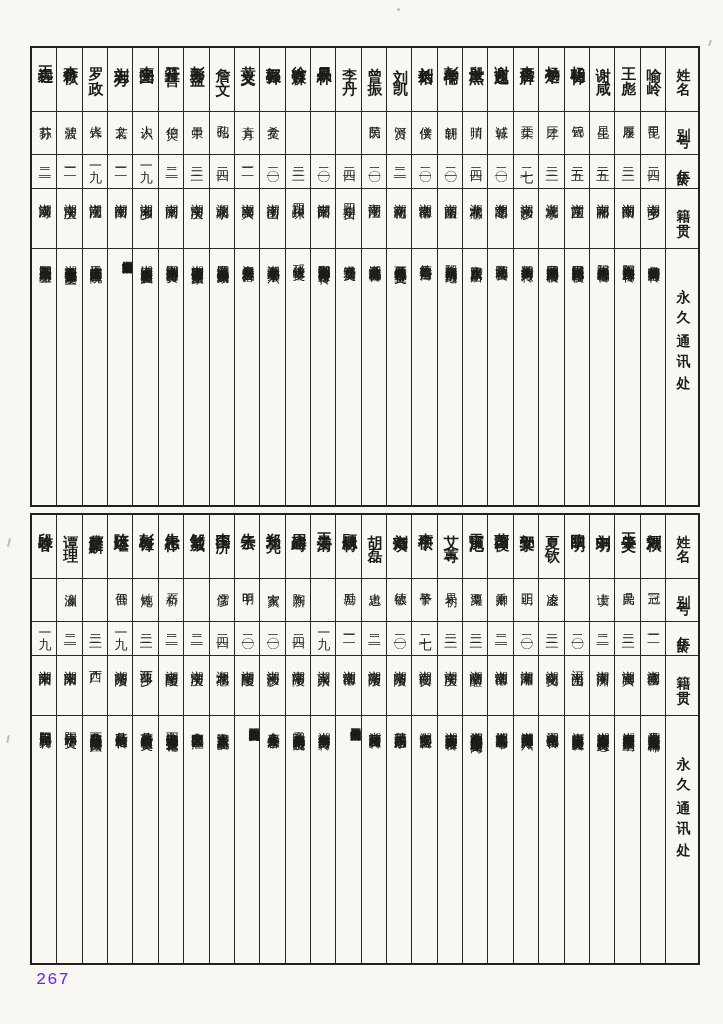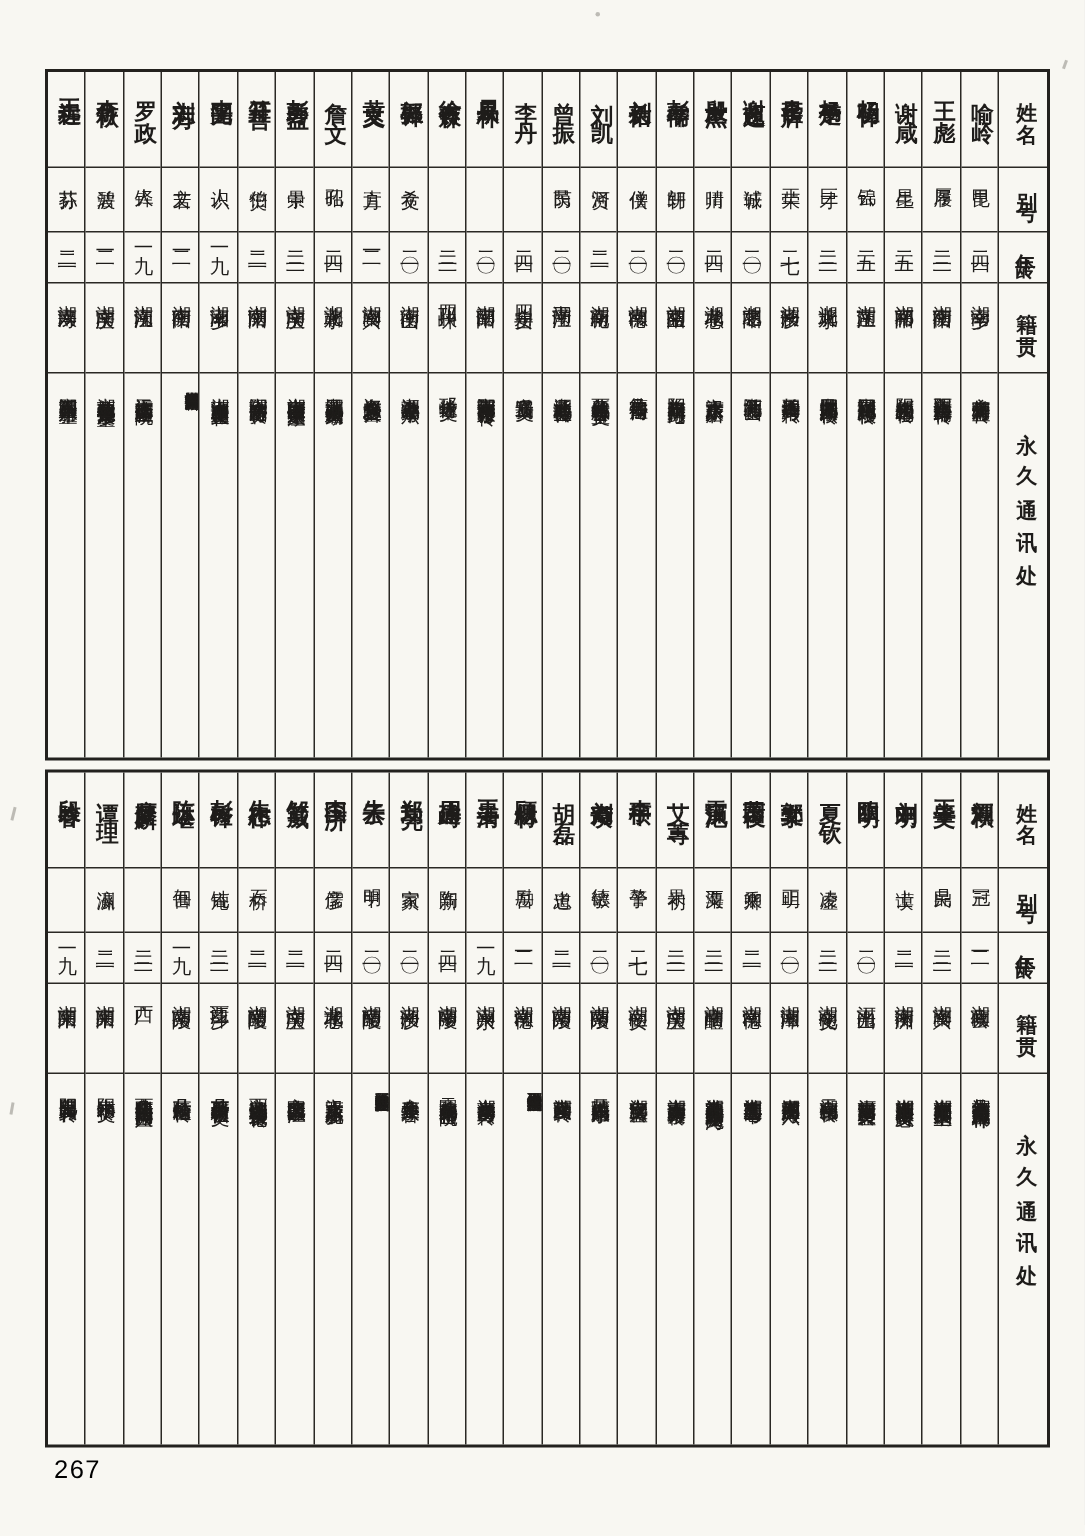--- a/index.html
+++ b/index.html
@@ -46,22 +46,22 @@
   .r-addr.dense{font-size:11px;line-height:11.5px;letter-spacing:0;padding-top:4px;}
   
   .header-col .cell{font-weight:bold;font-size:14px;line-height:29px;}
   .header-col .r-name{letter-spacing:14px;padding-top:9px;}
   .header-col .r-alias{letter-spacing:7px;padding-top:5px;}
   .header-col .r-age{letter-spacing:3px;padding-top:3px;font-size:13.5px;}
   .header-col .r-origin{letter-spacing:15px;padding-top:9px;}
   .header-col .r-addr{letter-spacing:22px;padding-top:28px;font-size:14px;}
   .page-number{
     position:absolute;left:36px;top:970px;
-    font-size:17px;letter-spacing:1px;color:#000000;
-    font-family:Liberation Sans, sans-serif;
+    font-size:17px;letter-spacing:1px;color:#6d28d9;
+    font-family:Liberation Mono, monospace;
   }
   .speck{position:absolute;background:#8d8a84;opacity:.55;}
   .speck1{left:8px;top:538px;width:2px;height:9px;transform:rotate(14deg);}
   .speck2{left:7px;top:735px;width:2px;height:8px;transform:rotate(10deg);}
   .speck3{left:397px;top:8px;width:3px;height:3px;border-radius:50%;}
   .speck4{left:709px;top:40px;width:2px;height:6px;transform:rotate(20deg);}
 </style>
 </head>
 <body>
 

